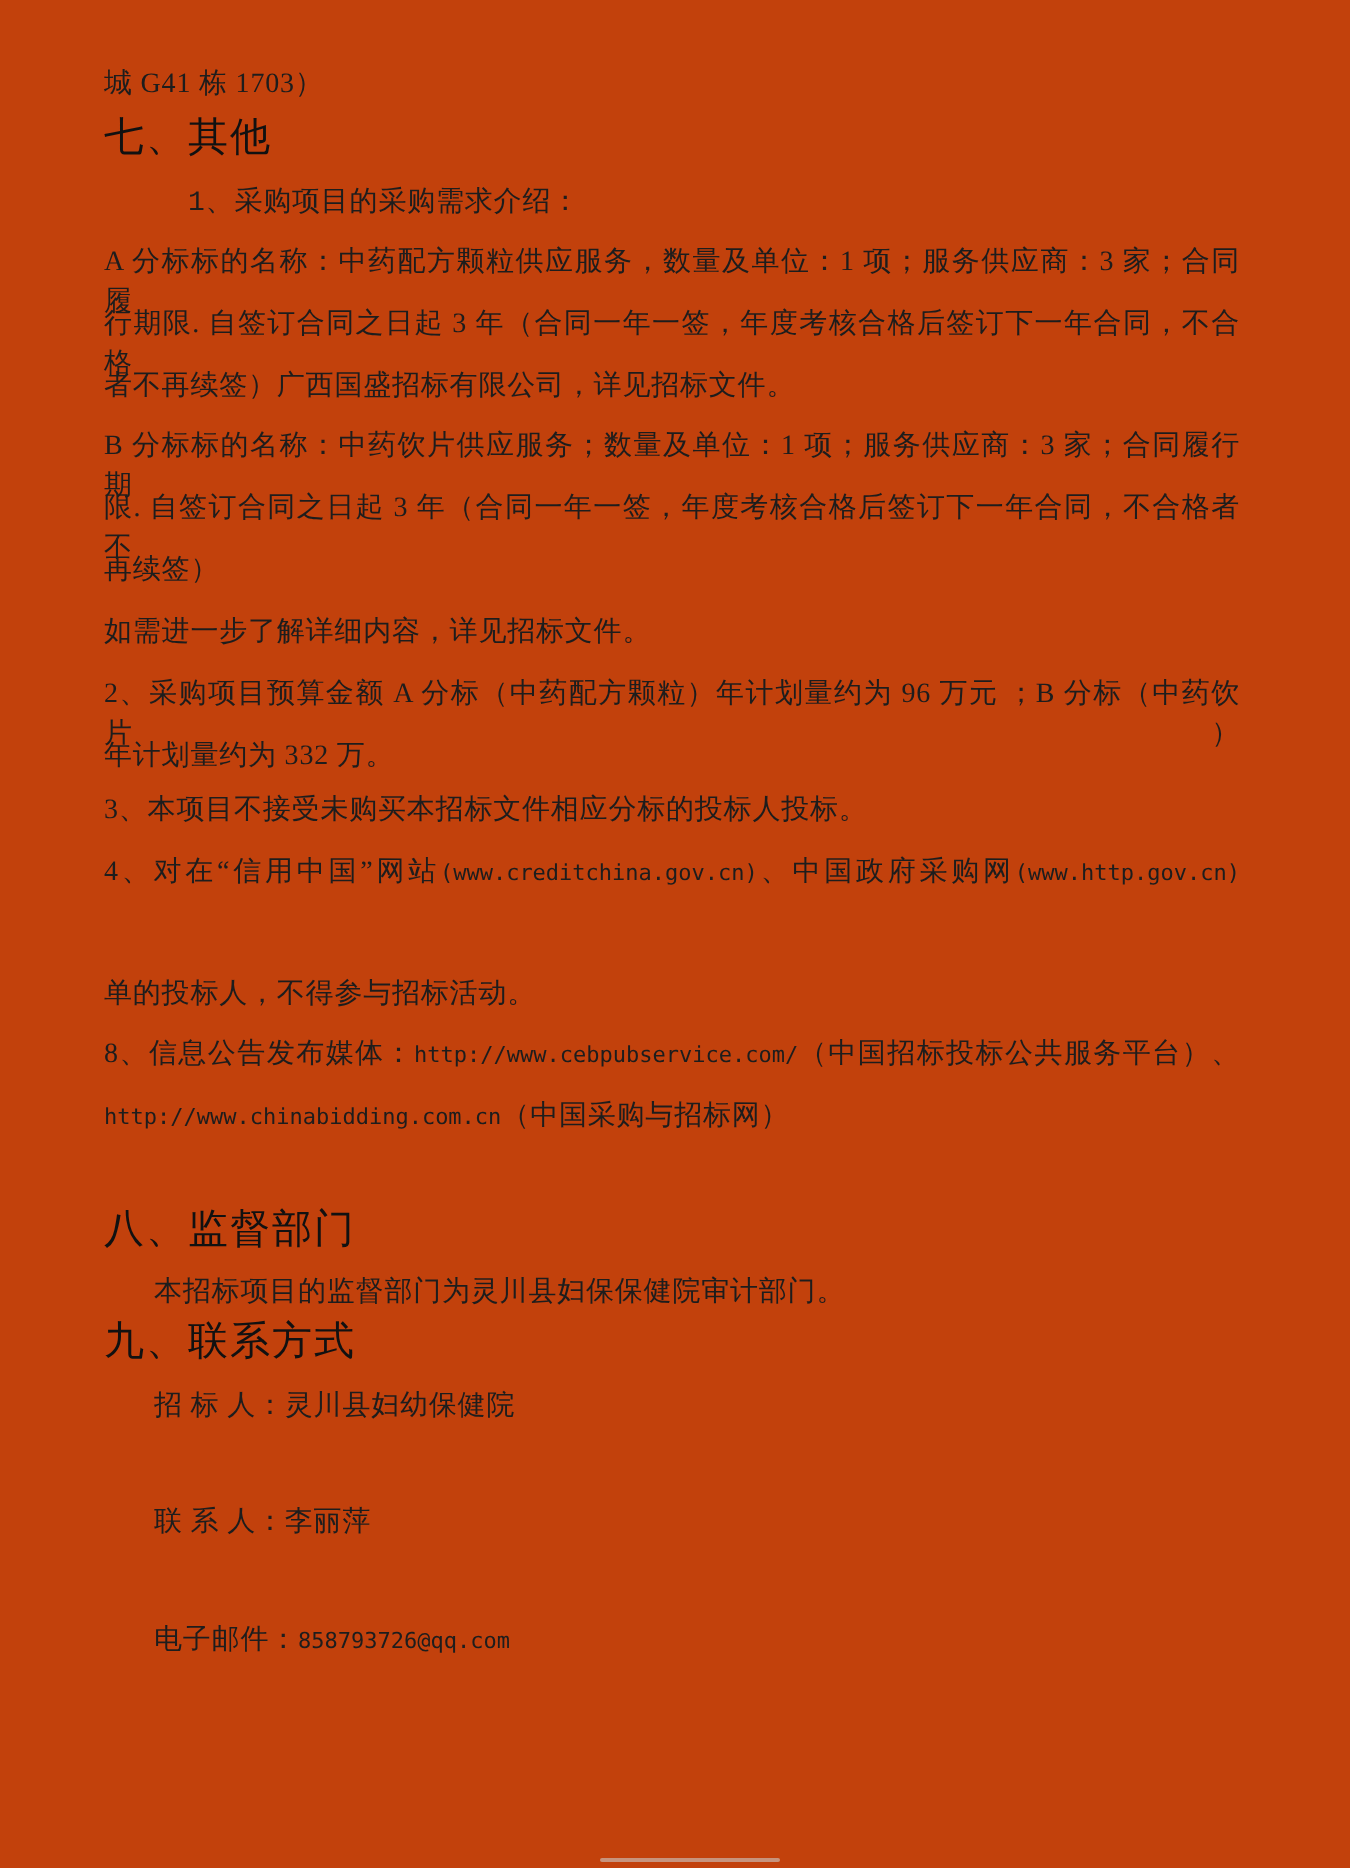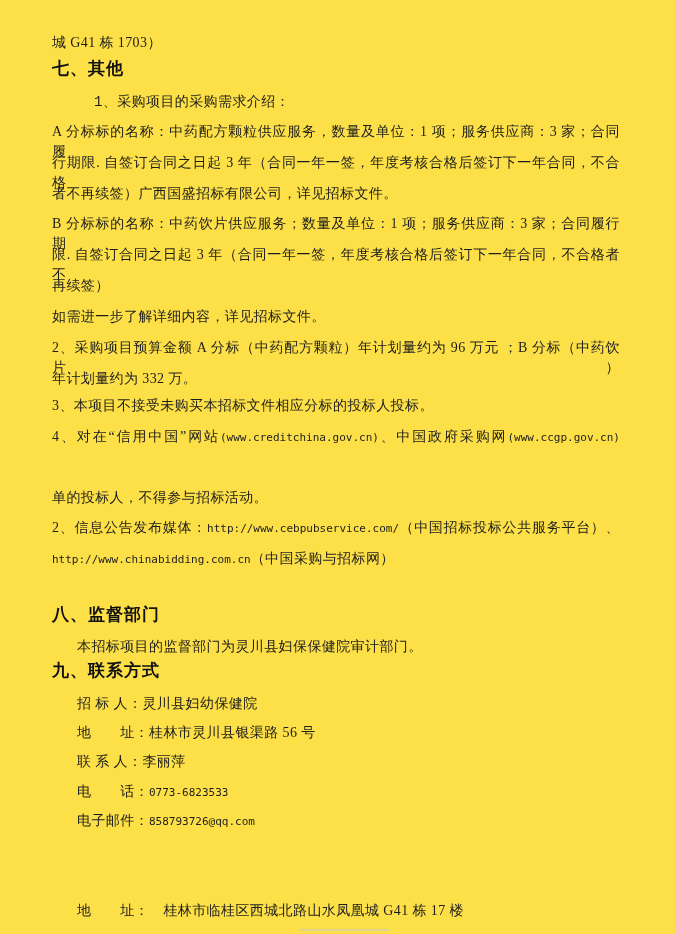--- a/index.html
+++ b/index.html
@@ -4,40 +4,40 @@
 <style>
   html,body{margin:0;padding:0;}
   body{
     width:675px;height:934px;
     background:#f2f2f2;
     font-family:"Liberation Serif","DejaVu Serif",serif;
   }
   .page{
     position:relative;
     width:675px;height:934px;
-    background:#fde047;
+    background:#c2410c;
     color:#1d1d1d;
     overflow:hidden;
   }
   .ln{
     position:absolute;
     left:52px;right:55px;
     font-size:14px;
     line-height:20px;
     letter-spacing:0.4px;
     white-space:pre;
   }
   .fill{
     white-space:normal;
     text-align:justify;
     text-align-last:justify;
   }
   .head{
-    font-weight:bold;
-    font-size:17px;
+    font-weight:normal;
+    font-size:20px;
     line-height:22px;
     letter-spacing:1px;
     color:#111;
   }
   .ind1{left:94px;font-family:Liberation Mono, monospace;}
   .ind2{left:77px;}
   .mono{
     font-family:"DejaVu Sans Mono","Liberation Mono",monospace;
     font-size:11px;
     letter-spacing:0;
@@ -67,34 +67,31 @@
   <div class="ln fill" style="top:214px">B 分标标的名称：中药饮片供应服务；数量及单位：1 项；服务供应商：3 家；合同履行期</div>
   <div class="ln fill" style="top:245px">限. 自签订合同之日起 3 年（合同一年一签，年度考核合格后签订下一年合同，不合格者不</div>
   <div class="ln" style="top:276px">再续签）</div>
   <div class="ln" style="top:307px">如需进一步了解详细内容，详见招标文件。</div>
 
   <div class="ln fill" style="top:338px">2、采购项目预算金额 A 分标（中药配方颗粒）年计划量约为 96 万元 ；B 分标（中药饮片）</div>
   <div class="ln" style="top:369px">年计划量约为 332 万。</div>
 
   <div class="ln" style="top:396px">3、本项目不接受未购买本招标文件相应分标的投标人投标。</div>
 
-  <div class="ln fill" style="top:427px"><span>4、对在“信用中国”网站</span><span class="mono">(www.creditchina.gov.cn)</span><span>、中国政府采购网</span><span class="mono">(www.ccgp.gov.cn)</span></div>
+  <div class="ln fill" style="top:427px"><span>4、对在“信用中国”网站</span><span class="mono">(www.creditchina.gov.cn)</span><span>、中国政府采购网</span><span class="mono">(www.http.gov.cn)</span></div>
   <div class="ln" style="top:488px">单的投标人，不得参与招标活动。</div>
 
-  <div class="ln fill" style="top:518px"><span>2、信息公告发布媒体：</span><span class="mono">http://www.cebpubservice.com/</span><span>（中国招标投标公共服务平台）、</span></div>
+  <div class="ln fill" style="top:518px"><span>8、信息公告发布媒体：</span><span class="mono">http://www.cebpubservice.com/</span><span>（中国招标投标公共服务平台）、</span></div>
   <div class="ln head" style="top:604px">八、监督部门</div>
 
   <div class="ln" style="top:549px"><span class="mono">http://www.chinabidding.com.cn</span><span>（中国采购与招标网）</span></div>
   <div class="ln head" style="top:660px">九、联系方式</div>
 
   <div class="ln ind2" style="top:637px">本招标项目的监督部门为灵川县妇保保健院审计部门。</div>
 
   <div class="ln ind2" style="top:694px"><span>招 标 人：</span><span>灵川县妇幼保健院</span></div>
-  <div class="ln ind2" style="top:723px"><span>地　　址：</span><span>桂林市灵川县银渠路 56 号</span></div>
   <div class="ln ind2" style="top:752px"><span>联 系 人：</span><span>李丽萍</span></div>
-  <div class="ln ind2" style="top:782px"><span>电　　话：</span><span class="mono">0773-6823533</span></div>
   <div class="ln ind2" style="top:811px"><span>电子邮件：</span><span class="mono">858793726@qq.com</span></div>
 
-  <div class="ln ind2" style="top:901px"><span>地　　址：</span><span>　桂林市临桂区西城北路山水凤凰城 G41 栋 17 楼</span></div>
 
   <div class="artifact" style="left:300px;top:929px;width:90px"></div>
 
 </div>
 
 </body></html>

